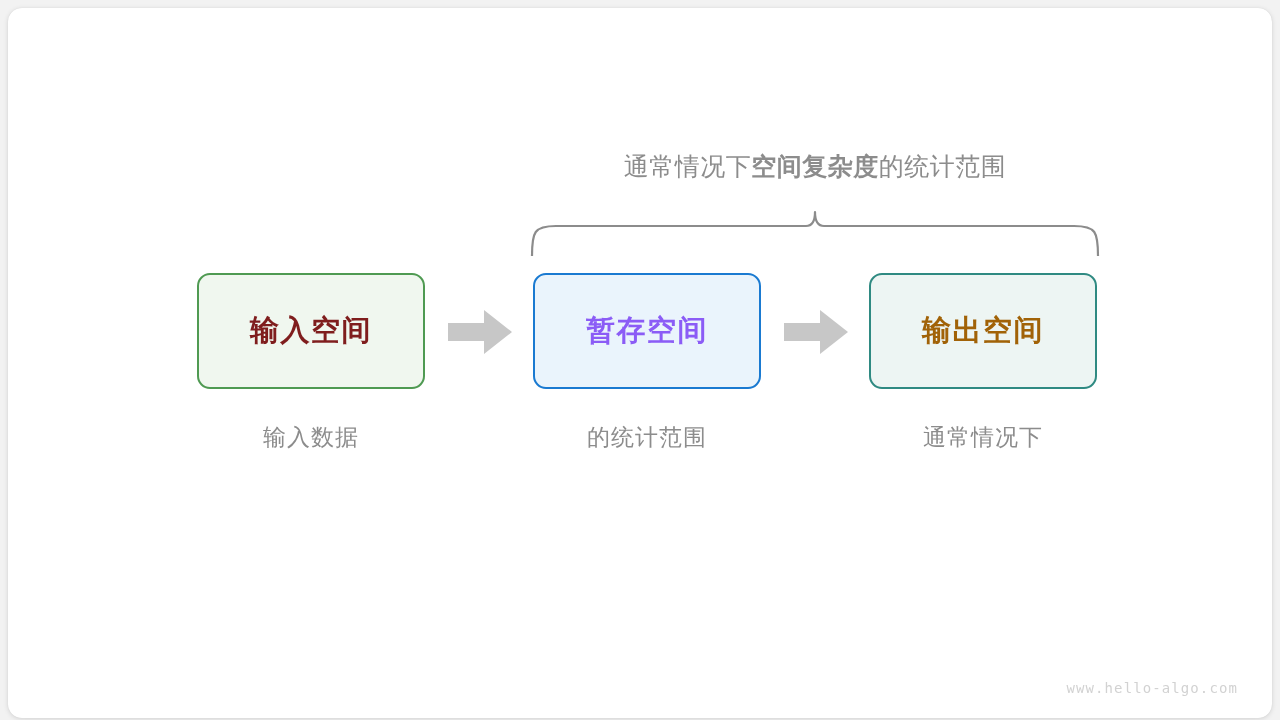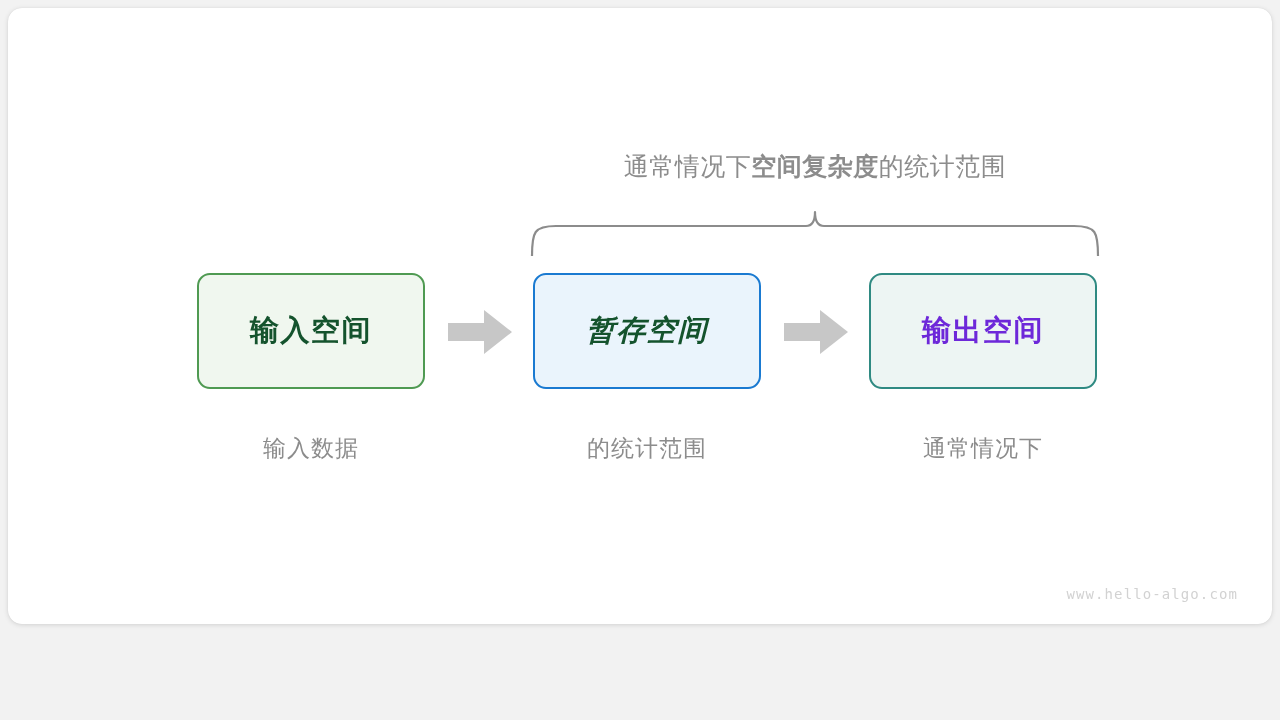--- a/index.html
+++ b/index.html
@@ -12,21 +12,21 @@
     background: #f2f2f2;
     font-family: "Liberation Sans", "DejaVu Sans", sans-serif;
     overflow: hidden;
   }
 
   #canvas {
     position: absolute;
     left: 8px;
     top: 8px;
     width: 1264px;
-    height: 616px;
+    height: 710px;
     background: #ffffff;
     border-radius: 14px;
     box-shadow: 0 1px 5px rgba(0,0,0,0.13), 0 0 1px rgba(0,0,0,0.10);
     overflow: hidden;
   }
 
   
   #brace-caption {
     position: absolute;
     left: 524px;
@@ -63,38 +63,38 @@
     border-radius: 13px;
     border-width: 2.5px;
     border-style: solid;
     display: flex;
     align-items: center;
     justify-content: center;
     font-size: 29px;
     font-weight: bold;
     letter-spacing: 1.5px;
   }
-  #box-input  { left: 189px; background: #f0f7ef; border-color: #4f9a52; color: #14532d; }
-  #box-temp   { left: 525px; background: #eaf4fc; border-color: #1a7ad1; color: #14532d; font-style: italic; }
-  #box-output { left: 861px; background: #edf5f3; border-color: #2f8a82; color: #6d28d9; }
+  #box-input  { left: 189px; background: #f0f7ef; border-color: #4f9a52; color: #7f1d1d; }
+  #box-temp   { left: 525px; background: #eaf4fc; border-color: #1a7ad1; color: #8b5cf6; }
+  #box-output { left: 861px; background: #edf5f3; border-color: #2f8a82; color: #a16207; }
 
   
   .flow-arrow {
     position: absolute;
     top: 302px;
     width: 64px;
     height: 44px;
   }
   #arrow-1 { left: 440px; }
   #arrow-2 { left: 776px; }
 
   
   .caption-col {
     position: absolute;
-    top: 416px;
+    top: 405px;
     width: 228px;
     text-align: center;
     font-size: 23px;
     color: #8c8c8c;
     line-height: 48px;
     letter-spacing: 1px;
   }
   #caption-input  { left: 189px; }
   #caption-temp   { left: 525px; }
   #caption-output { left: 861px; }

